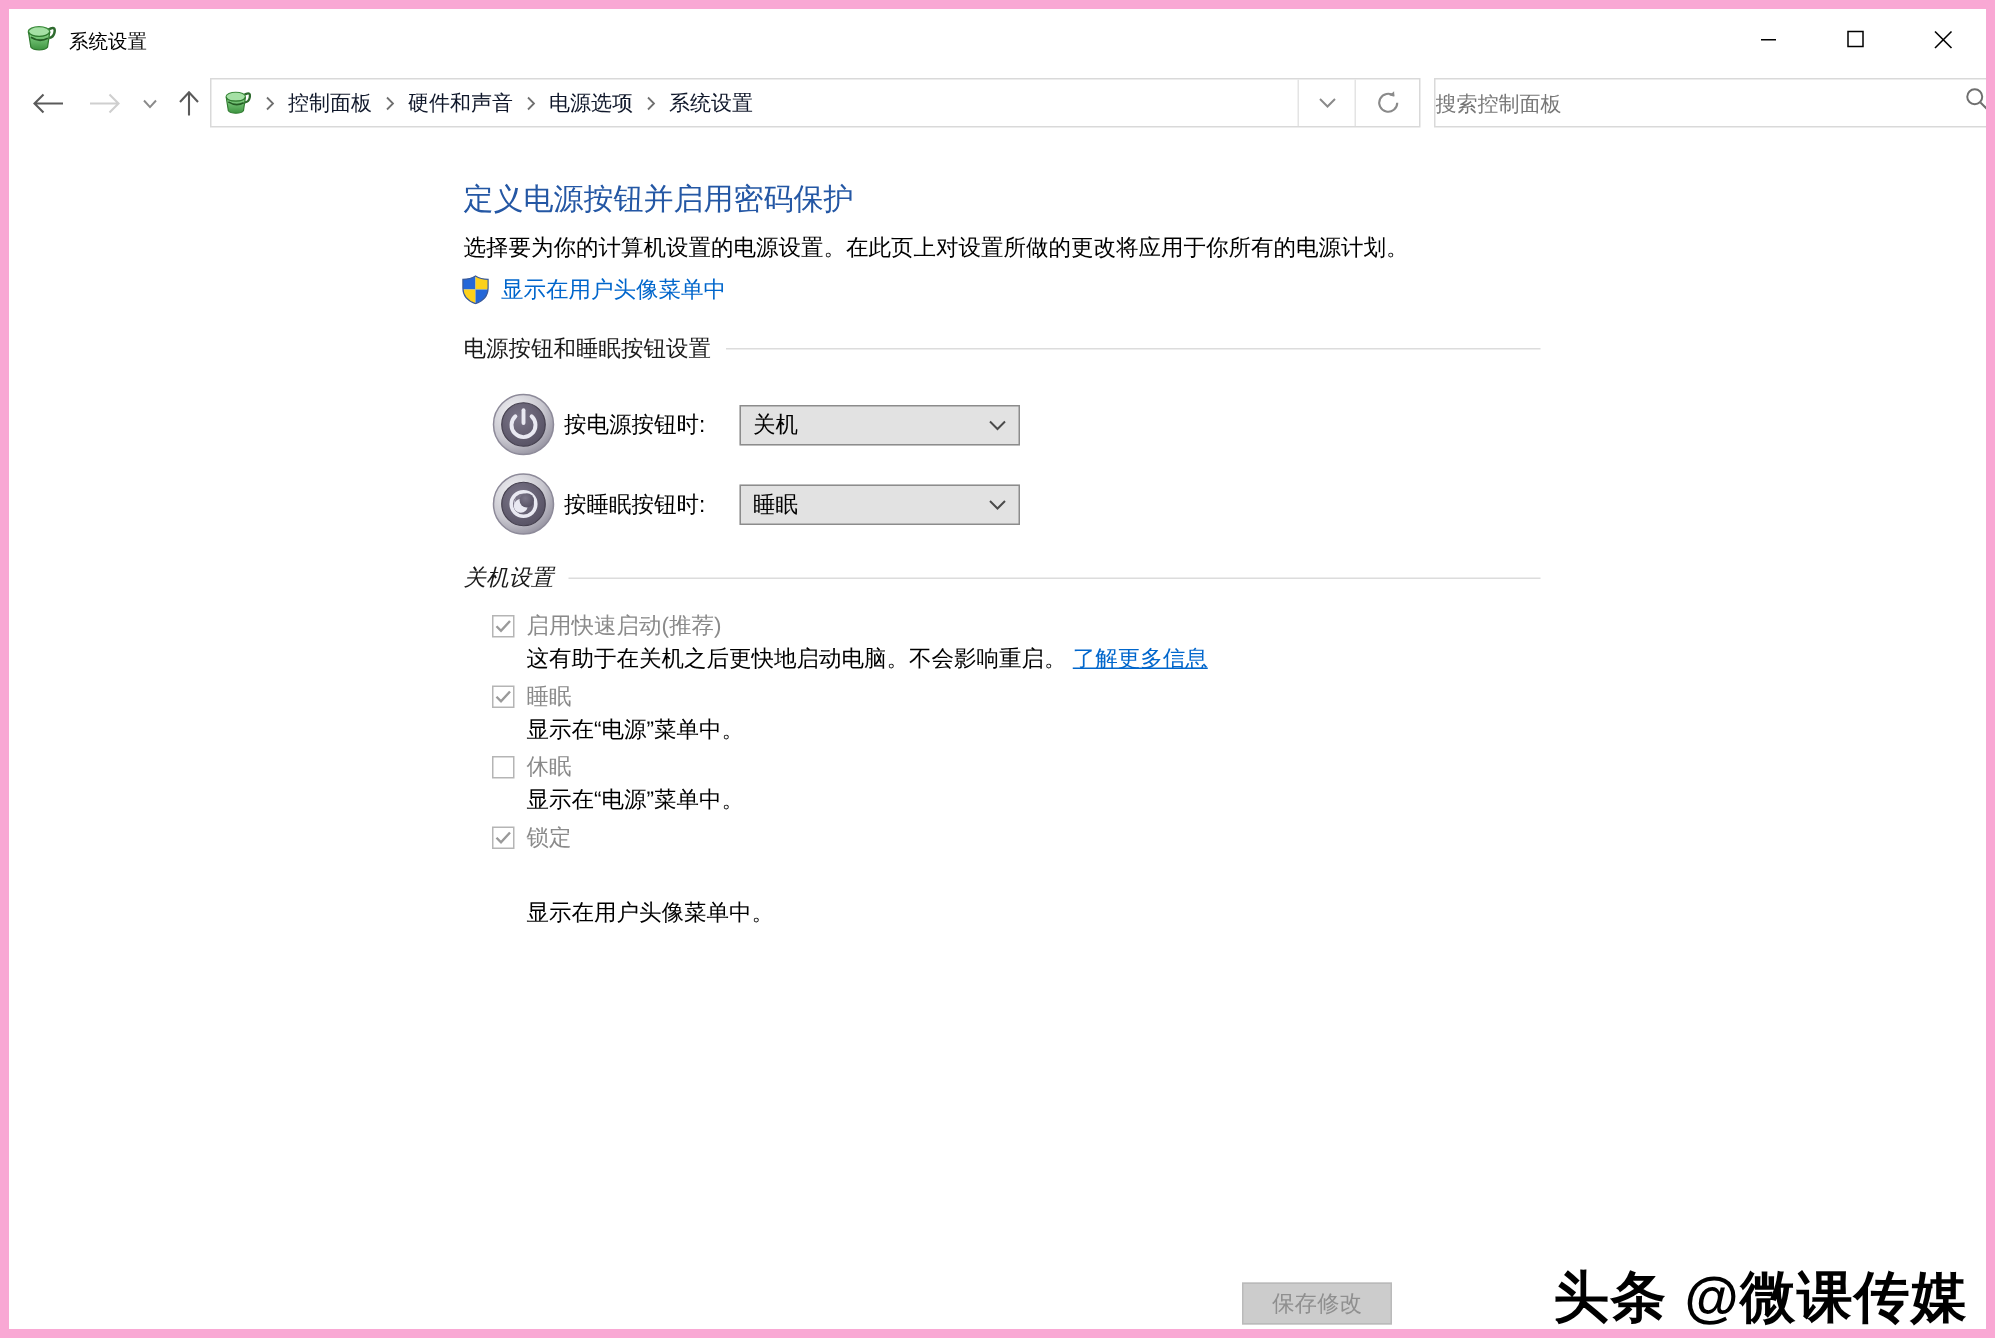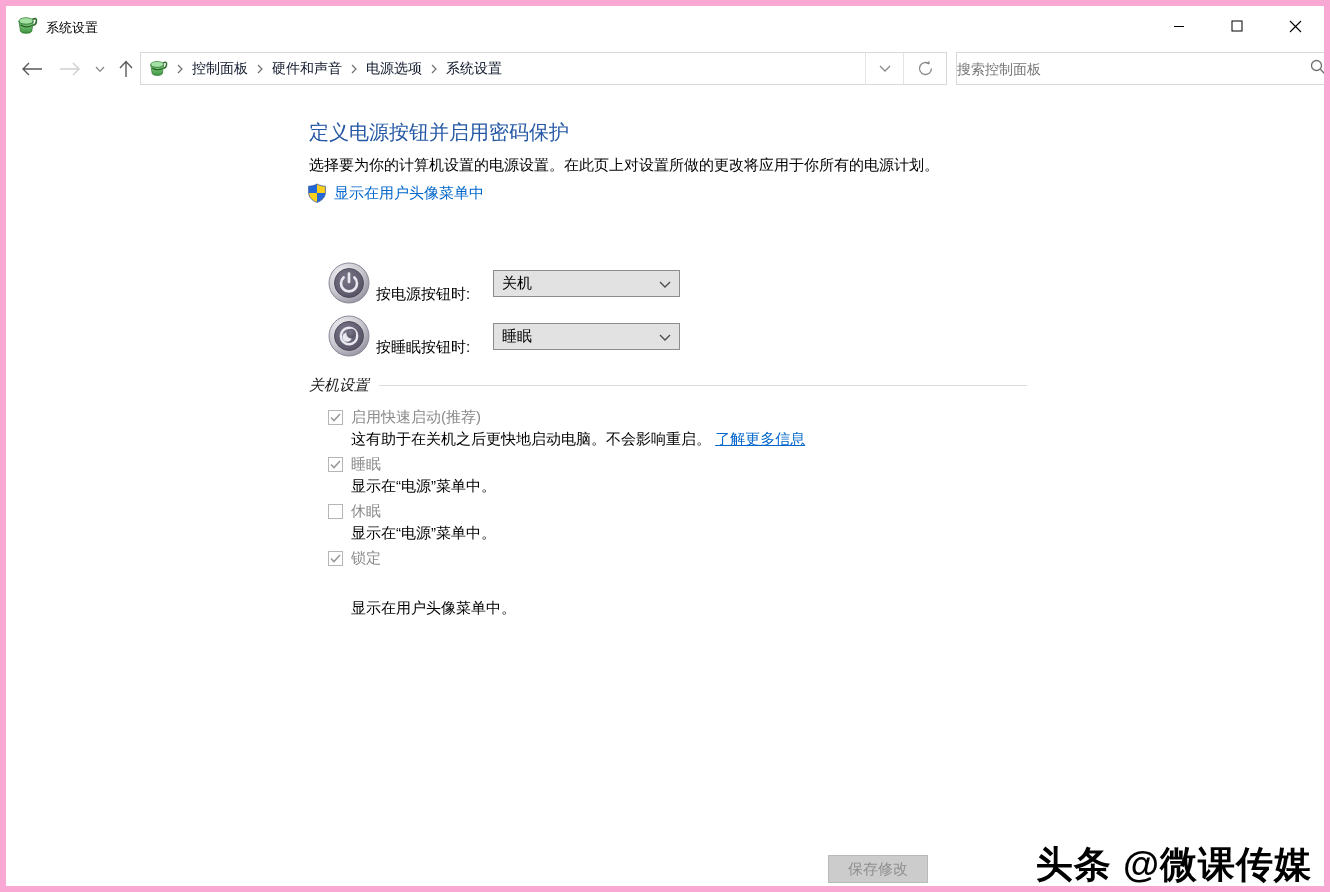--- a/index.html
+++ b/index.html
@@ -44,21 +44,21 @@
   .page-title { position:absolute; left:303px; top:113px; font-size:20px; font-weight:400; color:#2457a4; }
   .page-desc  { position:absolute; left:303px; top:150px; font-size:15px; color:#000; }
   .uac-row { position:absolute; left:301px; top:177px; display:flex; align-items:center; }
   .uac-shield { width:20px; height:20px; margin-right:7px; }
   .uac-link { font-size:15px; color:#0066cc; cursor:pointer; }
   .section-header { position:absolute; left:303px; width:718px; display:flex; align-items:center; }
   .section-header .sec-label { font-size:15px; color:#1a1a1a; white-space:nowrap; }
   .section-header .sec-line { flex:1; height:1px; background:#dcdcdc; margin-left:10px; }
   .sec-buttons { top:217px; }
   .sec-shutdown { top:370px;font-style:italic; }
-  .power-row { position:absolute; left:322px; display:flex; align-items:flex-end; }
+  .power-row { position:absolute; left:322px; display:flex; align-items:center; }
   .row-power { top:256px; }
   .row-sleep { top:309px; }
   .round-icon { width:42px; height:42px; }
   .power-label { font-size:15px; color:#000; margin-left:6px; }
   .dropdown {
     position:absolute; left:487px; width:187px; height:27px;
     background:#e2e2e2; border:1px solid #8c8c8c;
     display:flex; align-items:center; padding:0 8px; cursor:default;
   }
   .dd-power { top:264px; }
@@ -234,20 +234,24 @@
           <rect x="10" y="0" width="10" height="10" fill="#fdd11b"></rect>
           <rect x="0" y="10" width="10" height="12" fill="#fdd11b"></rect>
           <rect x="10" y="10" width="10" height="12" fill="#2467d8"></rect>
         </g>
         <path d="M10 1 C7.5 2.6 4.3 3.2 1.6 3.2 L1.6 9 C1.6 14.3 5.2 17.8 10 19.4 C14.8 17.8 18.4 14.3 18.4 9 L18.4 3.2 C15.7 3.2 12.5 2.6 10 1 Z" fill="none" stroke="#3a5a9a" stroke-width="0.8"></path>
       </svg>
     </span>
     <span class="uac-link">显示在用户头像菜单中</span>
   </div>
 
+  <div class="section-header sec-buttons">
+    <span class="sec-label">电源按钮和睡眠按钮设置</span>
+    <span class="sec-line"></span>
+  </div>
 
   <div class="power-row row-power">
     <span class="round-icon">
       <svg viewBox="0 0 42 42" width="42" height="42">
         <circle cx="21" cy="21" r="20" fill="url(#ringGrad)" stroke="#8d8a99" stroke-width="1"></circle>
         <circle cx="21" cy="21" r="14.5" fill="url(#innerGrad)" stroke="#45404f" stroke-width="0.8"></circle>
         <path d="M15.6 15.5 a8 8 0 1 0 10.8 0" fill="none" stroke="#e9e9f2" stroke-width="2.6" stroke-linecap="round"></path>
         <line x1="21" y1="11.5" x2="21" y2="20" stroke="#e9e9f2" stroke-width="2.6" stroke-linecap="round"></line>
       </svg>
     </span>

